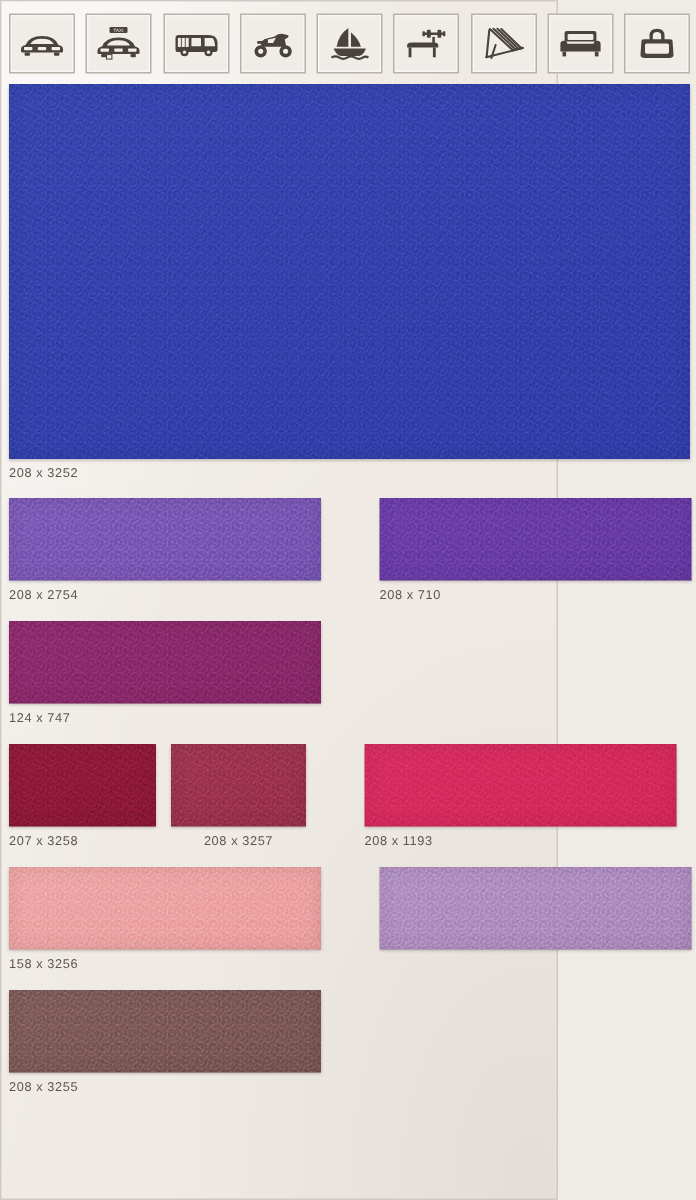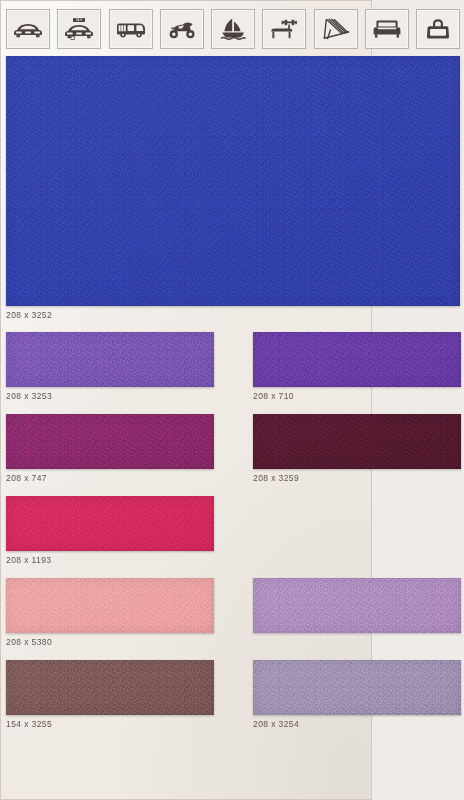--- a/index.html
+++ b/index.html
@@ -313,61 +313,67 @@
     <div class="swatch-row hero-row">
       <div class="cell hero">
         <div class="swatch" style="background-color: rgb(52, 66, 173);"></div>
         <div class="label">208 x 3252</div>
       </div>
     </div>
 
     <div class="swatch-row">
       <div class="cell wide">
         <div class="swatch" style="background-color: rgb(123, 88, 182);"></div>
-        <div class="label">208 x 3253</div>
+        <div class="label">208 x 2754</div>
       </div>
       <div class="cell wide">
         <div class="swatch" style="background-color: rgb(106, 60, 167);"></div>
         <div class="label">208 x 710</div>
       </div>
     </div>
 
     <div class="swatch-row">
       <div class="cell wide">
         <div class="swatch" style="background-color: rgb(140, 42, 108);"></div>
-        <div class="label">208 x 747</div>
-      </div>
-      <div class="cell wide">
-        <div class="swatch" style="background-color: rgb(86, 26, 49);"></div>
-        <div class="label">208 x 3259</div>
-      </div>
-    </div>
-
-    <div class="swatch-row">
+        <div class="label">124 x 747</div>
+      </div>
+    </div>
+
+    <div class="swatch-row">
+      <div class="cell">
+        <div class="split">
+          <div class="narrow-a">
+            <div class="swatch" style="background-color: rgb(143, 25, 57);"></div>
+          </div>
+          <div class="narrow-b">
+            <div class="swatch" style="background-color: rgb(156, 51, 80);"></div>
+          </div>
+        </div>
+        <div class="label-pair">
+          <div class="label">207 x 3258</div>
+          <div class="label second">208 x 3257</div>
+        </div>
+      </div>
       <div class="cell wide">
         <div class="swatch" style="background-color: rgb(213, 42, 94);"></div>
         <div class="label">208 x 1193</div>
       </div>
     </div>
 
     <div class="swatch-row">
       <div class="cell wide">
         <div class="swatch" style="background-color: rgb(237, 164, 164);"></div>
-        <div class="label">208 x 5380</div>
+        <div class="label">158 x 3256</div>
       </div>
       <div class="cell wide">
         <div class="swatch" style="background-color: rgb(176, 142, 192);"></div>
       </div>
     </div>
 
     <div class="swatch-row">
       <div class="cell wide">
         <div class="swatch" style="background-color: rgb(125, 90, 88);"></div>
-        <div class="label">154 x 3255</div>
-      </div>
-      <div class="cell wide">
-        <div class="swatch" style="background-color: rgb(162, 146, 181);"></div>
-        <div class="label">208 x 3254</div>
+        <div class="label">208 x 3255</div>
       </div>
     </div>
 
   </div>
 </div>
 
 </body></html>

